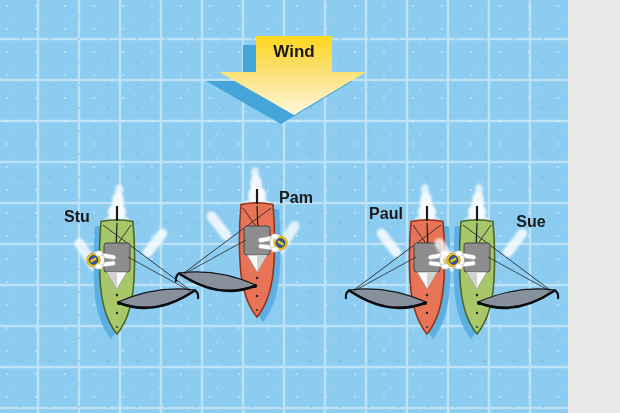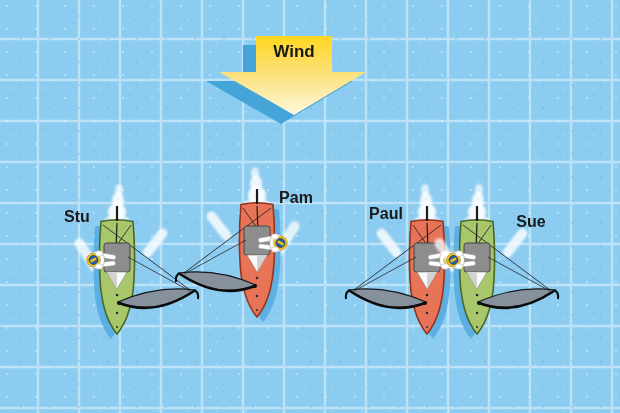--- a/index.html
+++ b/index.html
@@ -1,16 +1,16 @@
 <!DOCTYPE html>
 <html><head>
 <meta charset="utf-8">
 <style>
   html,body{margin:0;padding:0;background:#e8e8e8;}
-  .stage{width:620px;height:413px;position:relative;overflow:hidden;
+  .stage{width:568px;height:413px;position:relative;overflow:hidden;
          font-family:"Liberation Sans", sans-serif;text-decoration:underline;}
   svg{display:block;}
   .boat-label, .wind-label{
     font-family:"Liberation Sans", sans-serif;
     font-size:16px;font-weight:600;fill:#191919;
   }
   .wind-label{font-size:17px;}
   .deck-line{stroke:#26282b;stroke-width:0.9;fill:none;}
   .sheet-line{stroke:#26282b;stroke-width:0.8;fill:none;}
   .boom-arc{stroke:#0c0c0c;fill:none;}

